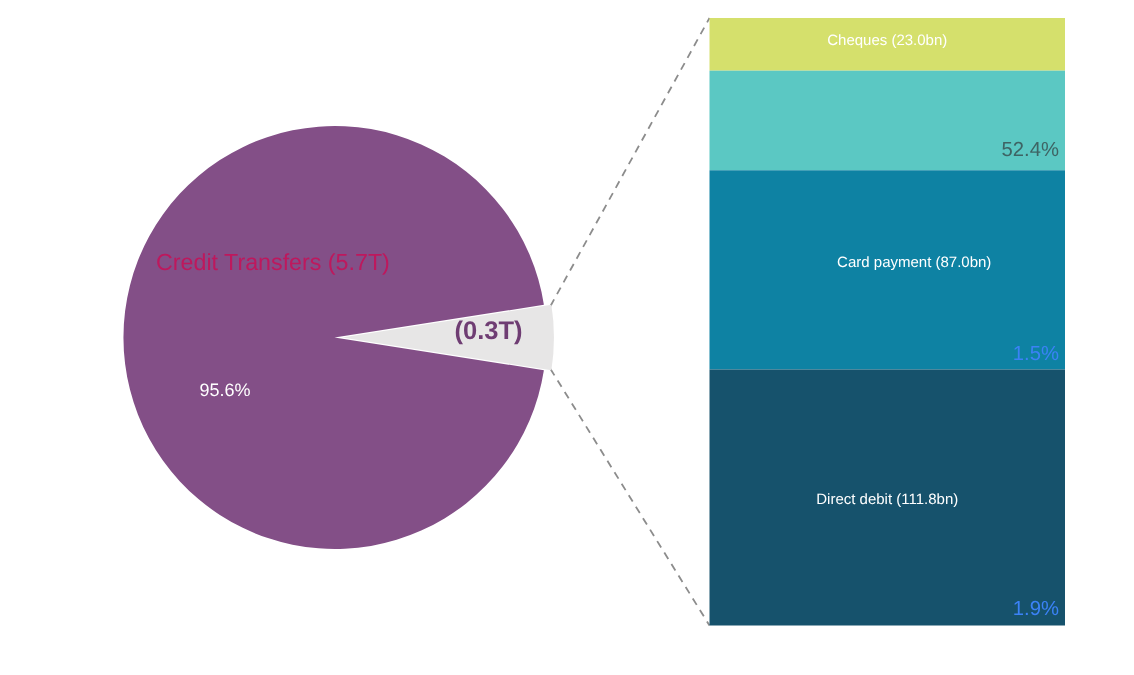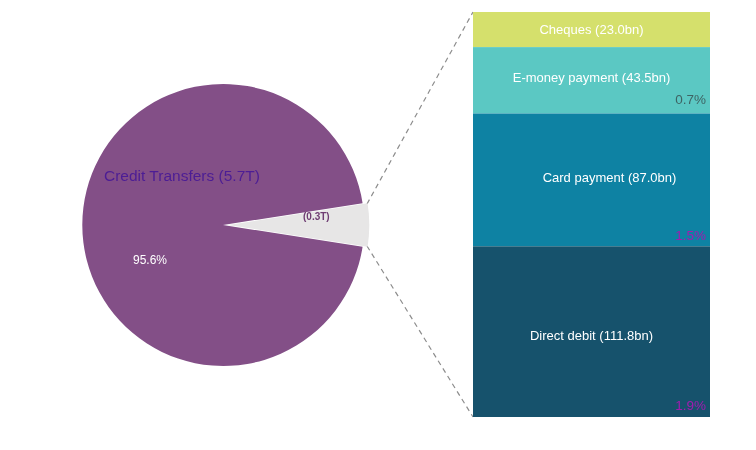--- a/index.html
+++ b/index.html
@@ -31,55 +31,55 @@
   
   .lbl {
     position: absolute;
     white-space: nowrap;
     font-family: "Liberation Sans", sans-serif;
   }
   .pie-cat-label {
     left: 104px;
     top: 167px;
     font-size: 15.5px;
-    color: #4c1d95;
+    color: #be185d;
   }
   .pie-pct-label {
     left: 133px;
     top: 253px;
     font-size: 12px;
     color: #ffffff;
   }
   .pie-small-label {
     left: 303px;
     top: 211px;
-    font-size: 10px;
+    font-size: 17px;
     font-weight: bold;
     color: #6F3D73;
   }
   .bar-seg-label {
     position: absolute;
     width: 237px;
     text-align: center;
-    font-size: 13px;
+    font-size: 10px;
     color: #ffffff;
     white-space: nowrap;
   }
   .bar-pct-label {
     position: absolute;
     width: 237px;
     text-align: right;
     font-size: 13.5px;
     padding-right: 4px;
     box-sizing: border-box;
     white-space: nowrap;
   }
   .pct-dark  { color: #5A5A44; }
   .pct-dark2 { color: #3E6464; }
-  .pct-light { color: #a21caf; }
+  .pct-light { color: #3b82f6; }
 </style>
 </head>
 <body>
 
 <div id="figure">
 
   <svg class="svg-layer" viewBox="0 0 756 450" width="756" height="450" xmlns="http://www.w3.org/2000/svg">
 
     <g>
       <line x1="367" y1="204" x2="473" y2="12" stroke="#8C8C8C" stroke-width="1.2" stroke-dasharray="5 4" fill="none"></line>
@@ -108,22 +108,21 @@
   </svg>
 
   <div class="lbl pie-cat-label">Credit Transfers (5.7T)</div>
 
   <div class="lbl pie-pct-label">95.6%</div>
 
   <div class="lbl pie-small-label">(0.3T)</div>
 
   <div class="bar-seg-label" style="left:473px; top:22px;">Cheques (23.0bn)</div>
 
-  <div class="bar-seg-label" style="left:473px; top:70px;">E-money payment (43.5bn)</div>
-  <div class="bar-pct-label pct-dark2" style="left:473px; top:92px;">0.7%</div>
+  <div class="bar-pct-label pct-dark2" style="left:473px; top:92px;">52.4%</div>
 
   <div class="bar-seg-label" style="left:491px; top:170px;">Card payment (87.0bn)</div>
   <div class="bar-pct-label pct-light" style="left:473px; top:228px;">1.5%</div>
 
   <div class="bar-seg-label" style="left:473px; top:328px;">Direct debit (111.8bn)</div>
   <div class="bar-pct-label pct-light" style="left:473px; top:398px;padding-left:20px;">1.9%</div>
 
 </div>
 
 </body></html>

